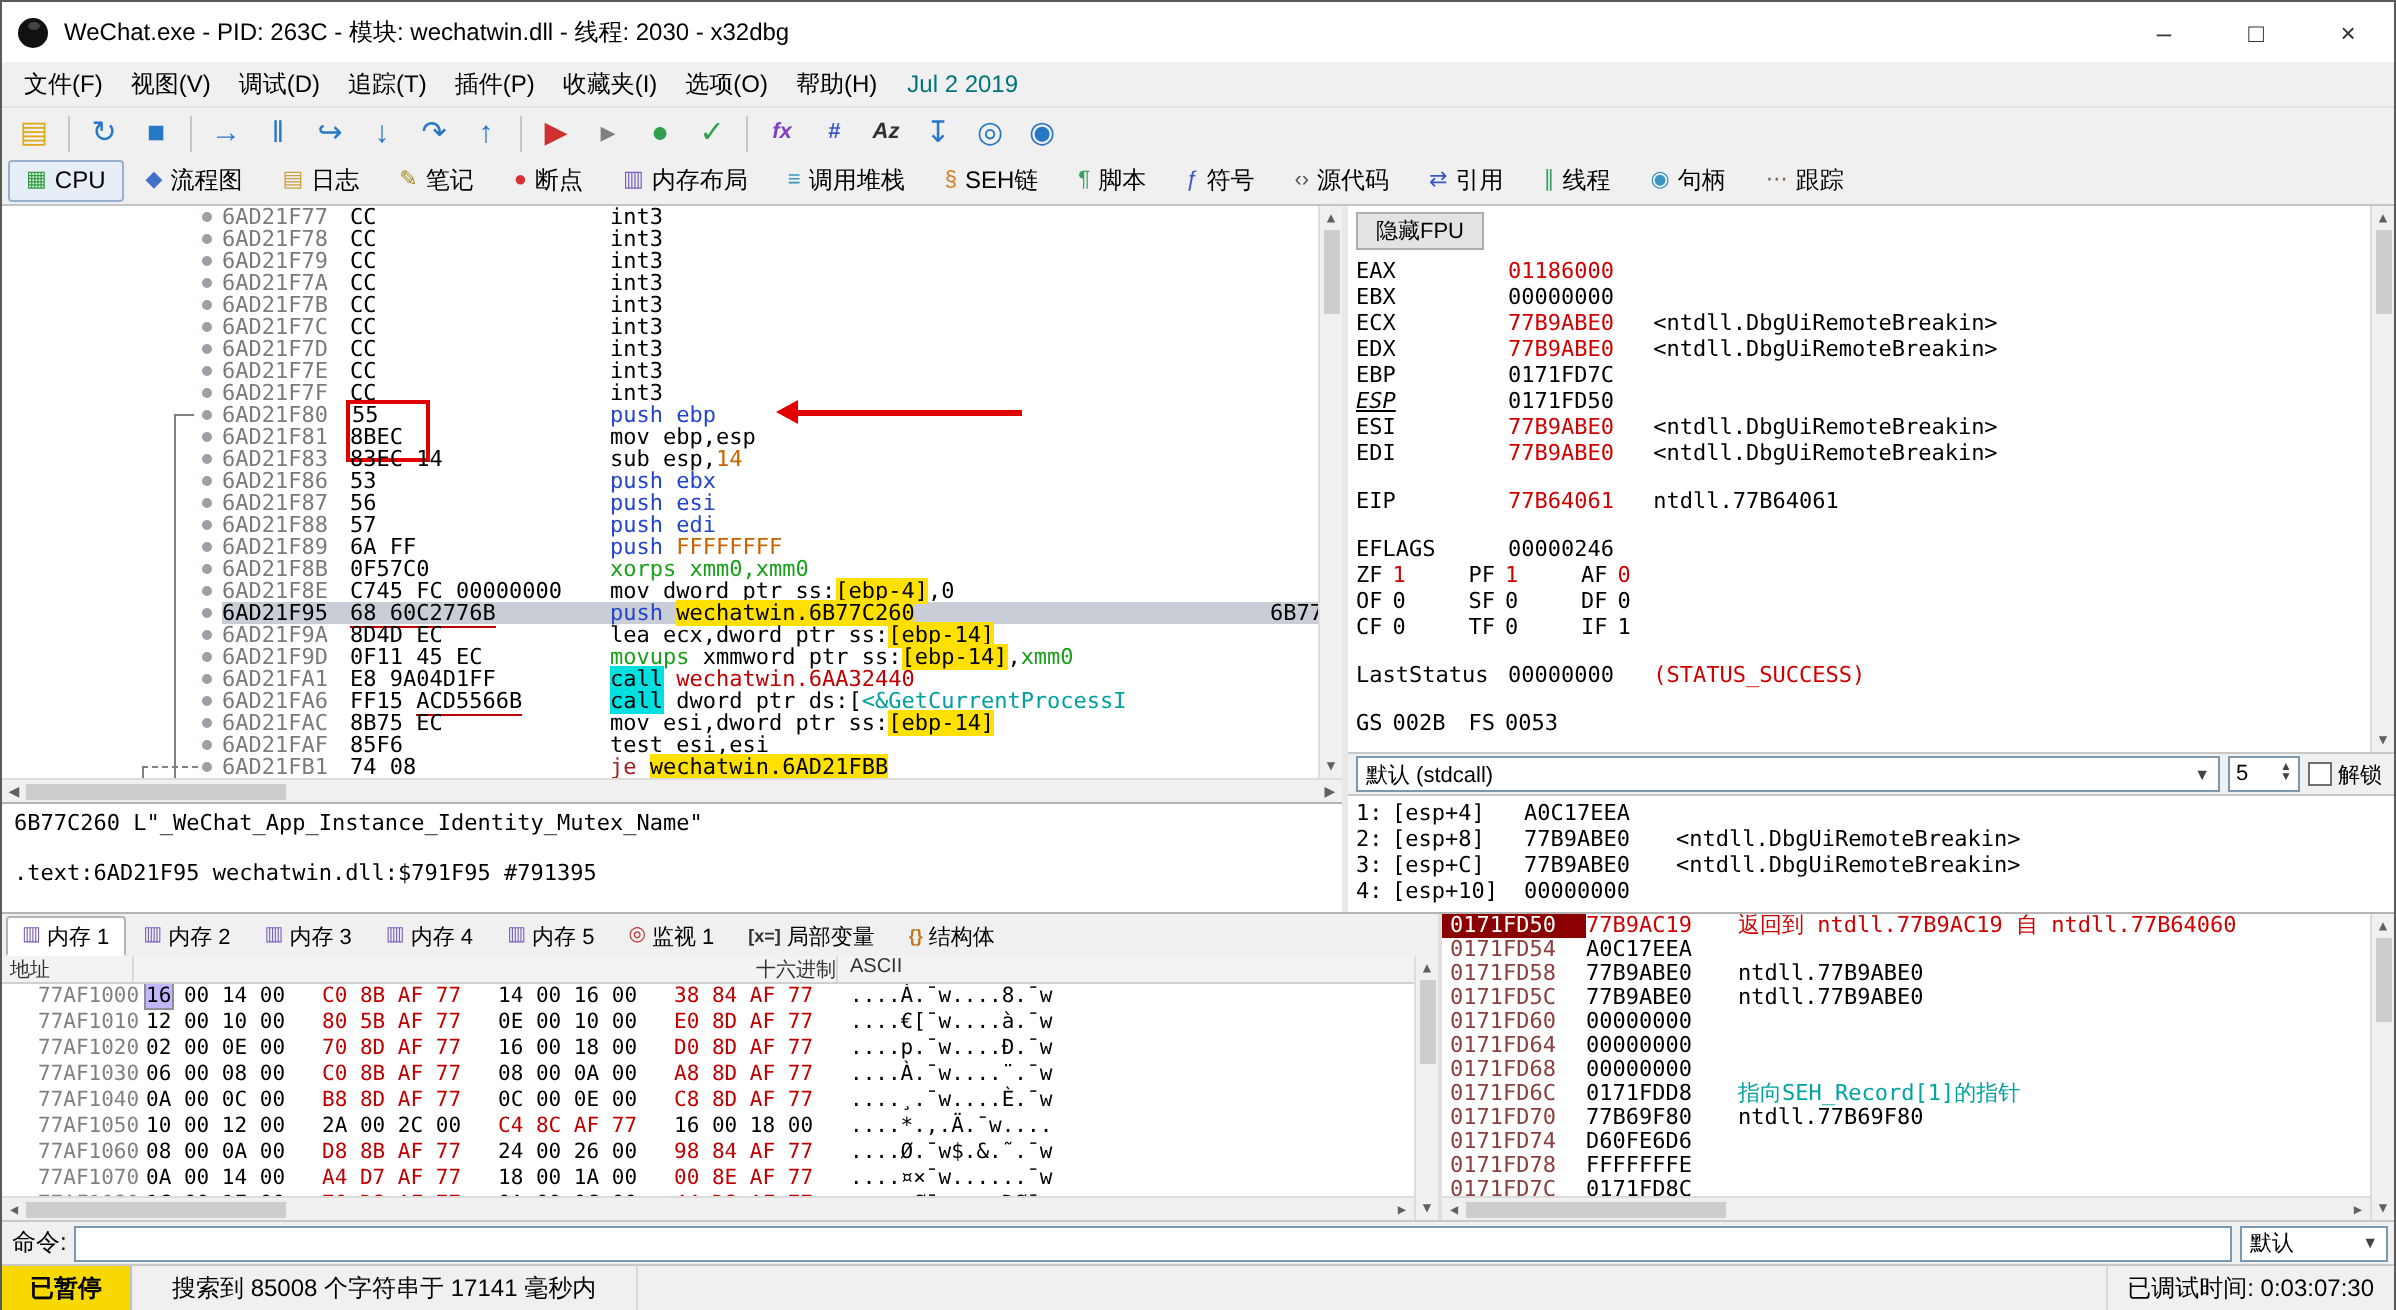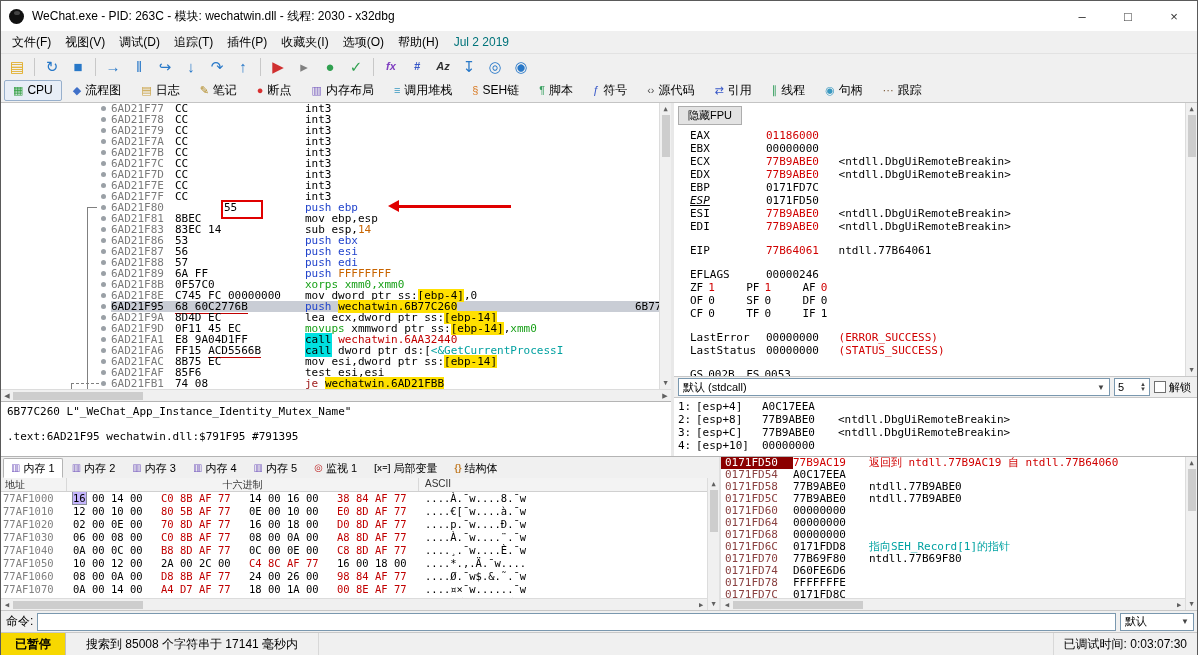--- a/index.html
+++ b/index.html
@@ -40,21 +40,21 @@
 #disasm-rows{flex:1;overflow:hidden;}
 .drow{display:flex;height:11px;line-height:11px;white-space:pre;}
 .drow.sel{background:linear-gradient(to right,#fff 110px,#c9cdd5 110px);}
 .rail{width:96px;flex:none;}
 .dotc{width:14px;flex:none;position:relative;}
 .dotc:after{content:"";position:absolute;left:4px;top:3px;width:5px;height:5px;border-radius:50%;background:#9aa0a6;}
 .daddr{width:64px;flex:none;color:#7a7a7a;}
 .drow.sel .daddr{color:#000;}
 .dbytes{width:130px;flex:none;}
 .dbytes .u{border-bottom:1px solid #c00000;}
-.redbox{outline:2px solid #e00000;display:inline-block;padding:0 24px 4px 1px;margin-left:48px;}
+.redbox{outline:2px solid #e00000;display:inline-block;padding:0 24px 16px 1px;}
 .dins{width:330px;flex:none;}
 .dcmt{flex:1;}
 .tk-k{color:#000;text-align:right;}
 .tk-b{color:#2244cc;}
 .tk-g{color:#18a018;}
 .tk-i{color:#c86400;}
 .tk-y{background:#ffe000;color:#000;}
 .tk-c{background:#00e0e0;color:#000;}
 .tk-r{color:#c00000;}
 .tk-t{color:#00a0a0;}
@@ -76,21 +76,21 @@
 
 
 .infobox{height:55px;border-top:1px solid #b4b4b4;font-family:"DejaVu Sans Mono",monospace;font-size:11px;line-height:14px;padding:3px 6px;background:#fff;}
 .infobox .l2{height:11px;}
 
 
 .right{flex:1;display:flex;flex-direction:column;background:#fff;min-width:0;}
 .regs{height:273px;display:flex;font-family:"DejaVu Sans Mono",monospace;font-size:11px;overflow:hidden;}
 .regs-inner{flex:1;padding:1px 4px;overflow:hidden;}
 .hidefpu{font-family:"Liberation Sans","DejaVu Sans",sans-serif;font-size:11px;border:1px solid #adadad;background:#e3e3e3;padding:1px 9px;margin:2px 0 4px;display:inline-block;}
-.rrow{height:13px;line-height:13px;white-space:pre;margin-left:12px;}
+.rrow{height:13px;line-height:13px;white-space:pre;}
 .rrow.sp{height:11px;}
 .rlab{display:inline-block;width:76px;}
 .rlab.u{text-decoration:underline;font-style:italic;}
 .rval{display:inline-block;min-width:66px;}
 .red{color:#d00000;}
 .cyan{color:#00a2a2;}
 .flab{display:inline-block;margin-right:5px;}
 .fval{display:inline-block;min-width:30px;margin-right:8px;}
 
 
@@ -113,25 +113,25 @@
 .bleft{width:720px;display:flex;flex-direction:column;border-right:2px solid #e0e0e0;flex:none;}
 .btabs{height:21px;display:flex;align-items:flex-end;background:#f0f0f0;padding:1px 2px 0;gap:1px;flex:none;}
 .btab{display:flex;align-items:center;gap:3px;font-size:11px;padding:2px 7px;height:20px;border:1px solid transparent;white-space:nowrap;}
 .btab.active{background:#fff;border:1px solid #b4b4b4;border-bottom-color:#fff;border-radius:2px 2px 0 0;}
 .btab-ic{font-size:10px;line-height:1;}
 .btab-ic.textic{font-size:9px;font-weight:bold;}
 .dump{flex:1;display:flex;font-family:"DejaVu Sans Mono",monospace;font-size:10.5px;overflow:hidden;}
 .dump-main{flex:1;display:flex;flex-direction:column;min-width:0;}
 .dump-header{height:14px;background:#f3f3f3;border-bottom:1px solid #d0d0d0;display:flex;font-family:"Liberation Sans","DejaVu Sans",sans-serif;font-size:10px;color:#333;flex:none;}
 .dh-addr{width:66px;border-right:1px solid #d8d8d8;padding-left:4px;}
-.dh-hex{width:352px;text-align:center;border-right:1px solid #d8d8d8;}
+.dh-hex{width:352px;text-align:right;border-right:1px solid #d8d8d8;}
 .dh-ascii{flex:1;padding-left:6px;}
 #dump-rows{flex:1;overflow:hidden;}
 .mrow{display:flex;height:13px;line-height:13px;white-space:pre;}
-.maddr{width:66px;color:#808080;padding-left:2px;flex:none;}
+.maddr{width:66px;color:#808080;padding-left:18px;flex:none;}
 .mgrp{width:88px;flex:none;padding-left:6px;}
 .mgrp.ptr{color:#c00000;}
 .masc{flex:1;padding-left:6px;}
 .bsel{background:#c4b5fd;outline:1px solid #8a8f98;}
 
 
 .stack{flex:1;display:flex;font-family:"DejaVu Sans Mono",monospace;font-size:11px;overflow:hidden;min-width:0;}
 .stack-main{flex:1;display:flex;flex-direction:column;min-width:0;}
 #stack-rows{flex:1;overflow:hidden;}
 .srow{display:flex;height:12px;line-height:12px;white-space:pre;}
@@ -342,21 +342,20 @@
               <div class="rrow"><span class="rlab">ESI</span><span class="rval red">77B9ABE0</span><span> &lt;ntdll.DbgUiRemoteBreakin&gt;</span></div>
               <div class="rrow"><span class="rlab">EDI</span><span class="rval red">77B9ABE0</span><span> &lt;ntdll.DbgUiRemoteBreakin&gt;</span></div>
               <div class="rrow sp"></div>
               <div class="rrow"><span class="rlab">EIP</span><span class="rval red">77B64061</span><span> ntdll.77B64061</span></div>
               <div class="rrow sp"></div>
               <div class="rrow"><span class="rlab">EFLAGS</span><span class="rval">00000246</span></div>
               <div class="rrow"><span class="flab">ZF</span><span class="fval red">1</span><span class="flab">PF</span><span class="fval red">1</span><span class="flab">AF</span><span class="fval red">0</span></div>
               <div class="rrow"><span class="flab">OF</span><span class="fval">0</span><span class="flab">SF</span><span class="fval">0</span><span class="flab">DF</span><span class="fval">0</span></div>
               <div class="rrow"><span class="flab">CF</span><span class="fval">0</span><span class="flab">TF</span><span class="fval">0</span><span class="flab">IF</span><span class="fval">1</span></div>
               <div class="rrow sp"></div>
-              <div class="rrow"><span class="rlab">LastError</span><span class="rval">00000000</span><span class="red"> (ERROR_SUCCESS)</span></div>
               <div class="rrow"><span class="rlab">LastStatus</span><span class="rval">00000000</span><span class="red"> (STATUS_SUCCESS)</span></div>
               <div class="rrow sp"></div>
               <div class="rrow"><span class="flab">GS</span><span class="fval">002B</span><span class="flab">FS</span><span class="fval">0053</span></div>
             </div>
         </div>
         <div class="vscroll">
           <div class="arr">▲</div>
           <div class="thumb"></div>
           <div class="track"></div>
           <div class="arr">▼</div>

